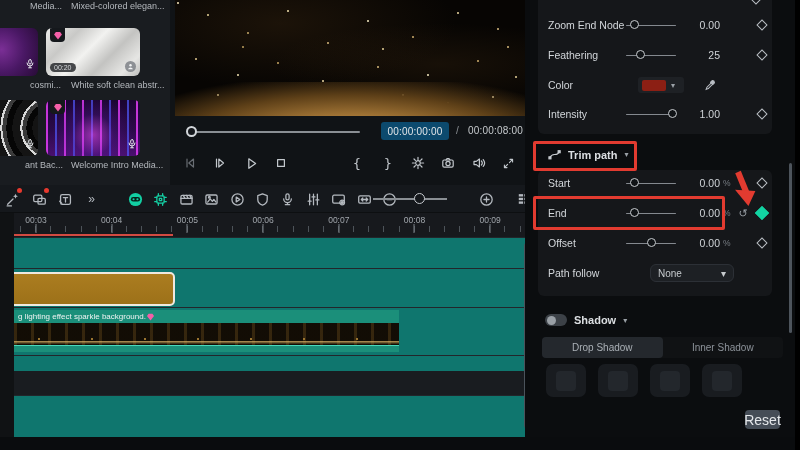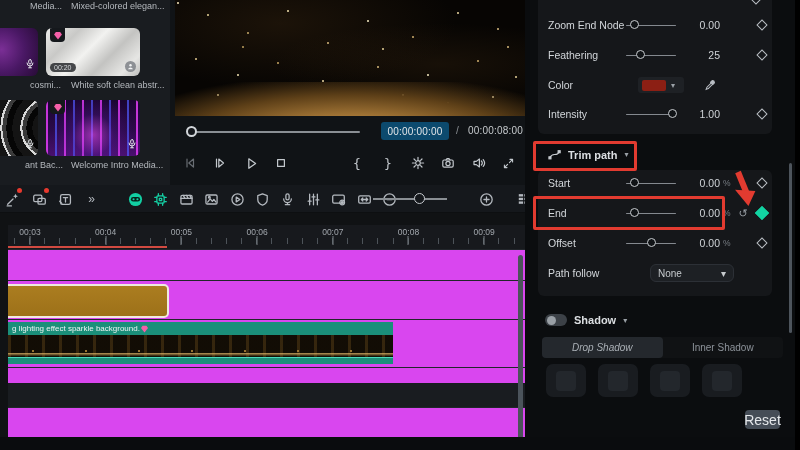--- a/index.html
+++ b/index.html
@@ -66,21 +66,21 @@
     display:flex; align-items:center; justify-content:center; }
   .tb-icon svg { stroke:#b4b9bf; fill:none; stroke-width:1.2; stroke-linecap:round; stroke-linejoin:round; }
   .tb-icon.teal svg { stroke:#14d0a4; }
   .red-dot { position:absolute; right:0px; top:-1px; width:5px; height:5px; border-radius:50%; background:#e8392e; }
   .chevrons { color:#b4b9bf; font-size:12px; letter-spacing:-1px; }
   .zoom-track { position:absolute; left:373px; top:13px; width:74px; height:1.5px; background:#8a8f94; }
   .zoom-handle { position:absolute; left:414px; top:8px; width:11px; height:11px; border-radius:50%;
     border:1.5px solid #c8ccd0; background:#15181c; }
   .caret-glyph { color:#9aa0a6; font-size:8px; }
   
-  .timeline { position:absolute; left:8px; top:213px; width:525px; height:224px; background:#d946ef; overflow:hidden;margin-top:12px; }
+  .timeline { position:absolute; left:14px; top:213px; width:525px; height:224px; background:#0f766e; overflow:hidden; }
   .ruler { position:absolute; left:0; top:0; width:100%; height:24px; background:#17191d; }
   .ruler-label { position:absolute; top:2px; transform:translateX(-50%); font-size:8.5px; color:#a2a7ad; }
   .ruler-ticks { position:absolute; left:6px; top:13px; width:100%; height:6px;
     background:repeating-linear-gradient(to right, #4d5359 0 1px, transparent 1px 15.14px); }
   .ruler-majors { position:absolute; left:6px; top:11px; width:100%; height:9px;
     background:repeating-linear-gradient(to right, #7b8187 0 1px, transparent 1px 75.7px); background-position:15.5px 0; }
   .red-progress { position:absolute; left:0; top:21px; width:159px; height:2px; background:#d24a41; }
   .track-sep { position:absolute; left:0; width:100%; height:1px; background:#22262b; }
   .track-band { position:absolute; left:0; width:100%; background:#191c20; }
   .clip-gold { position:absolute; left:-4px; top:59px; width:165px; height:34px; border-radius:5px;
@@ -120,21 +120,21 @@
   .swatch { width:24px; height:11px; border-radius:2px; background:#8c1f14; }
   .section-head { position:absolute; display:flex; align-items:center; gap:7px; }
   .section-title { font-size:11px; color:#dcdfe2; font-weight:bold; }
   .dropdown { position:relative; width:84px; height:18px; background:#1d2024; border:1px solid #2c3036; border-radius:3px;
     display:flex; align-items:center; justify-content:space-between; padding:0 7px; }
   .dropdown span { font-size:10px; color:#c6cacd; }
   .toggle { position:relative; width:22px; height:12px; border-radius:6px; background:#3c4147; }
   .toggle .knob { position:absolute; left:1.5px; top:1.5px; width:9px; height:9px; border-radius:50%; background:#9aa0a6; }
   .tabs-bar { position:absolute; left:12px; top:337px; width:241px; height:21px; background:#101214; border-radius:4px; display:flex; }
   .tab { flex:1; display:flex; align-items:center; justify-content:center; font-size:10px; color:#8d939a; border-radius:4px; }
-  .tab.active { background:#24282d; color:#aab0b6;font-style:italic; }
+  .tab.active { background:#24282d; color:#aab0b6; }
   .preset-sq { position:absolute; top:364px; width:40px; height:33px; background:#191c20; border-radius:7px;
     display:flex; align-items:center; justify-content:center; }
   .preset-sq .inner { width:20px; height:20px; background:#23272c; border-radius:4px; }
   .reset-btn { position:absolute; left:215px; top:410px; width:35px; height:19px; background:#454d57; border-radius:4px;
     display:flex; align-items:center; justify-content:center; font-size:14px; color:#e4e7ea; }
   .rp-scrollbar { position:absolute; left:259px; top:163px; width:3px; height:170px; background:#4d545c; border-radius:2px; }
   
   .anno-rect { position:absolute; border:3px solid #e23b30; border-radius:2px; pointer-events:none; }
   .anno-arrow { position:absolute; pointer-events:none; }
   

